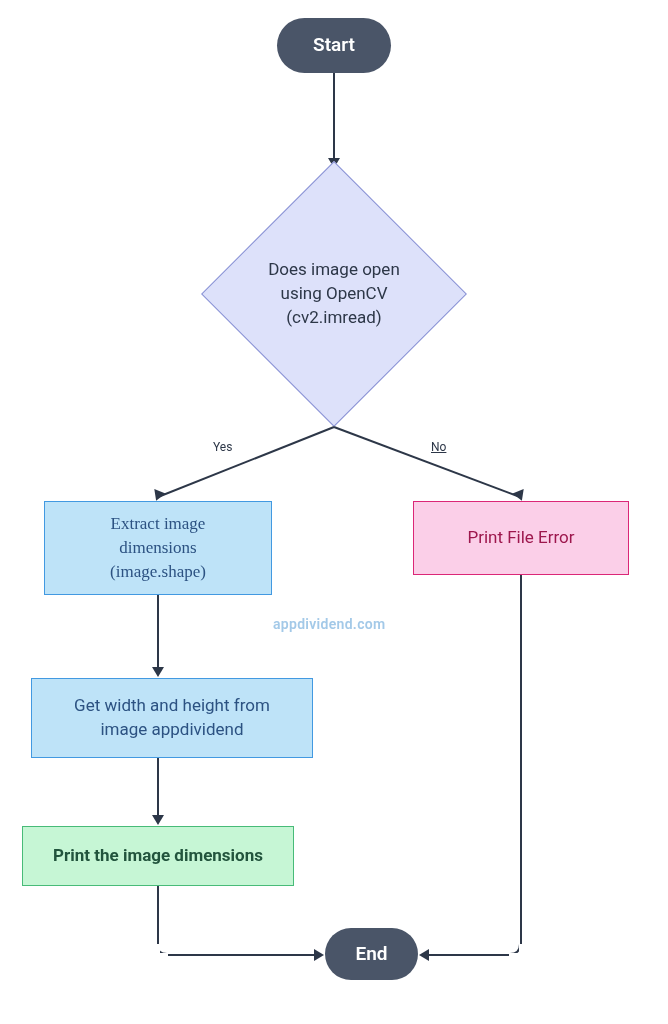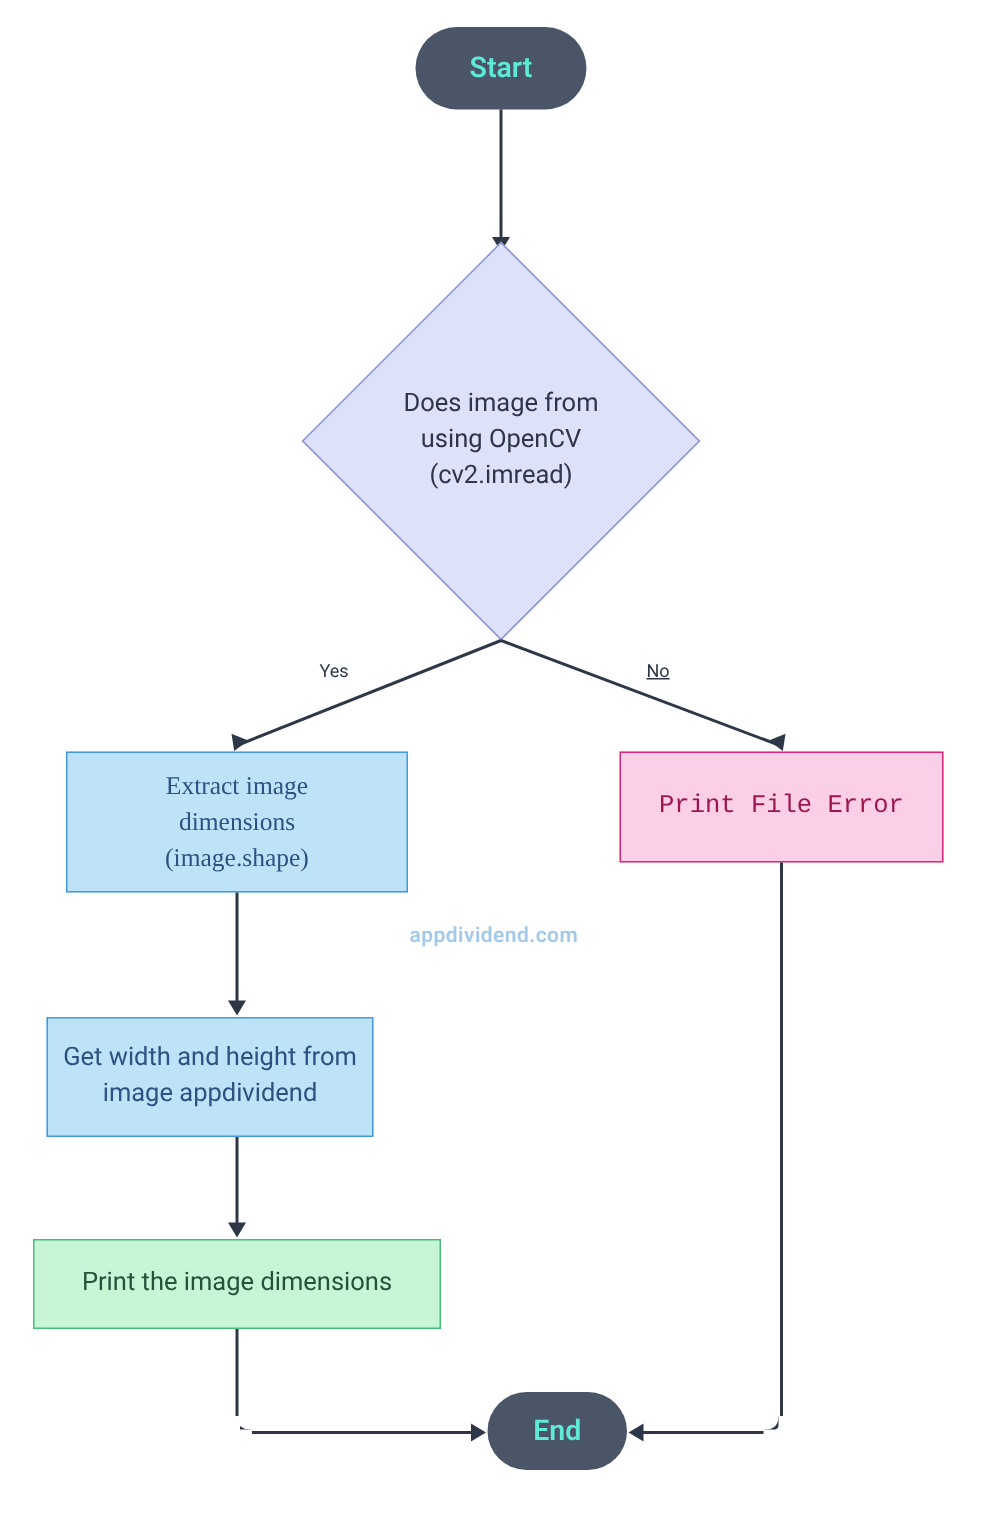--- a/index.html
+++ b/index.html
@@ -16,21 +16,21 @@
       display: flex;
       align-items: center;
       justify-content: center;
       text-align: center;
       font-size: 17px;
       line-height: 1.4;
     }
 
     .terminator {
       background: #4a5568;
-      color: #5eead4;
+      color: #ffffff;
       border-radius: 28px;
       font-weight: 600;
       font-size: 19px;
       align-items: center;
     }
 
     .diamond-wrapper {
       position: absolute;
     }
     .diamond {
@@ -61,21 +61,20 @@
       border: 1.5px solid #4299e1;
       color: #2c5282;
       padding: 10px;
     }
 
     .process-pink {
       background: #fbcfe8;
       border: 1.5px solid #db2777;
       color: #9d174d;
       padding: 10px;
-      font-family: Liberation Mono, monospace;
     }
 
     .process-green {
       background: #c6f6d5;
       border: 1.5px solid #48bb78;
       color: #22543d;
       padding: 10px;
     }
 
     .arrow-line {
@@ -116,21 +115,21 @@
 <div class="node terminator" style="left:277px; top:18px; width:114px; height:55px;">
   <span>Start</span>
 </div>
 
 <div class="arrow-line arrow-v" style="left:333px; top:73px; height:88px;"></div>
 <div class="arrowhead arrowhead-down" style="left:328px; top:158px;"></div>
 
 <div class="diamond-wrapper" style="left:240px; top:200px; width:188px; height:188px;">
   <div class="diamond"></div>
   <div class="diamond-text">
-    <span>Does image from</span><br>
+    <span>Does image open</span><br>
     <span>using OpenCV</span><br>
     <span>(cv2.imread)</span>
   </div>
 </div>
 
 <svg style="position:absolute; left:0; top:0; width:668px; height:1024px; pointer-events:none;">
   <line x1="334" y1="427" x2="158" y2="497" stroke="#2d3748" stroke-width="2"></line>
 </svg>
 <div class="arrowhead arrowhead-down" style="left:152px; top:491px; transform:rotate(22deg);"></div>
 <div class="edge-label" style="left:210px; top:440px;">Yes</div>
@@ -151,31 +150,31 @@
 
 <div class="node process-pink" style="left:413px; top:501px; width:216px; height:74px;">
   <span>Print File Error</span>
 </div>
 
 <div class="watermark" style="left:273px; top:616px;">appdividend.com</div>
 
 <div class="arrow-line arrow-v" style="left:157px; top:595px; height:75px;"></div>
 <div class="arrowhead arrowhead-down" style="left:152px; top:667px;"></div>
 
-<div class="node process-blue" style="left:31px; top:678px; width:218px; height:80px;">
+<div class="node process-blue" style="left:31px; top:678px; width:282px; height:80px;">
   <div>
     <span>Get width and height from</span><br>
     <span>image appdividend</span>
   </div>
 </div>
 
 <div class="arrow-line arrow-v" style="left:157px; top:758px; height:60px;"></div>
 <div class="arrowhead arrowhead-down" style="left:152px; top:815px;"></div>
 
-<div class="node process-green" style="left:22px; top:826px; width:272px; height:60px;">
+<div class="node process-green" style="left:22px; top:826px; width:272px; height:60px;font-weight:bold;">
   <span>Print the image dimensions</span>
 </div>
 
 <div class="arrow-line arrow-v" style="left:157px; top:886px; height:68px;"></div>
 <div class="arrow-line arrow-h" style="left:157px; top:954px; width:160px;"></div>
 <div class="arrowhead arrowhead-right" style="left:314px; top:949px;"></div>
 
 <div class="arrow-line arrow-v" style="left:520px; top:575px; height:380px;"></div>
 <div class="arrow-line arrow-h" style="left:427px; top:954px; width:95px;"></div>
 <div class="arrowhead arrowhead-left" style="left:419px; top:949px;"></div>

